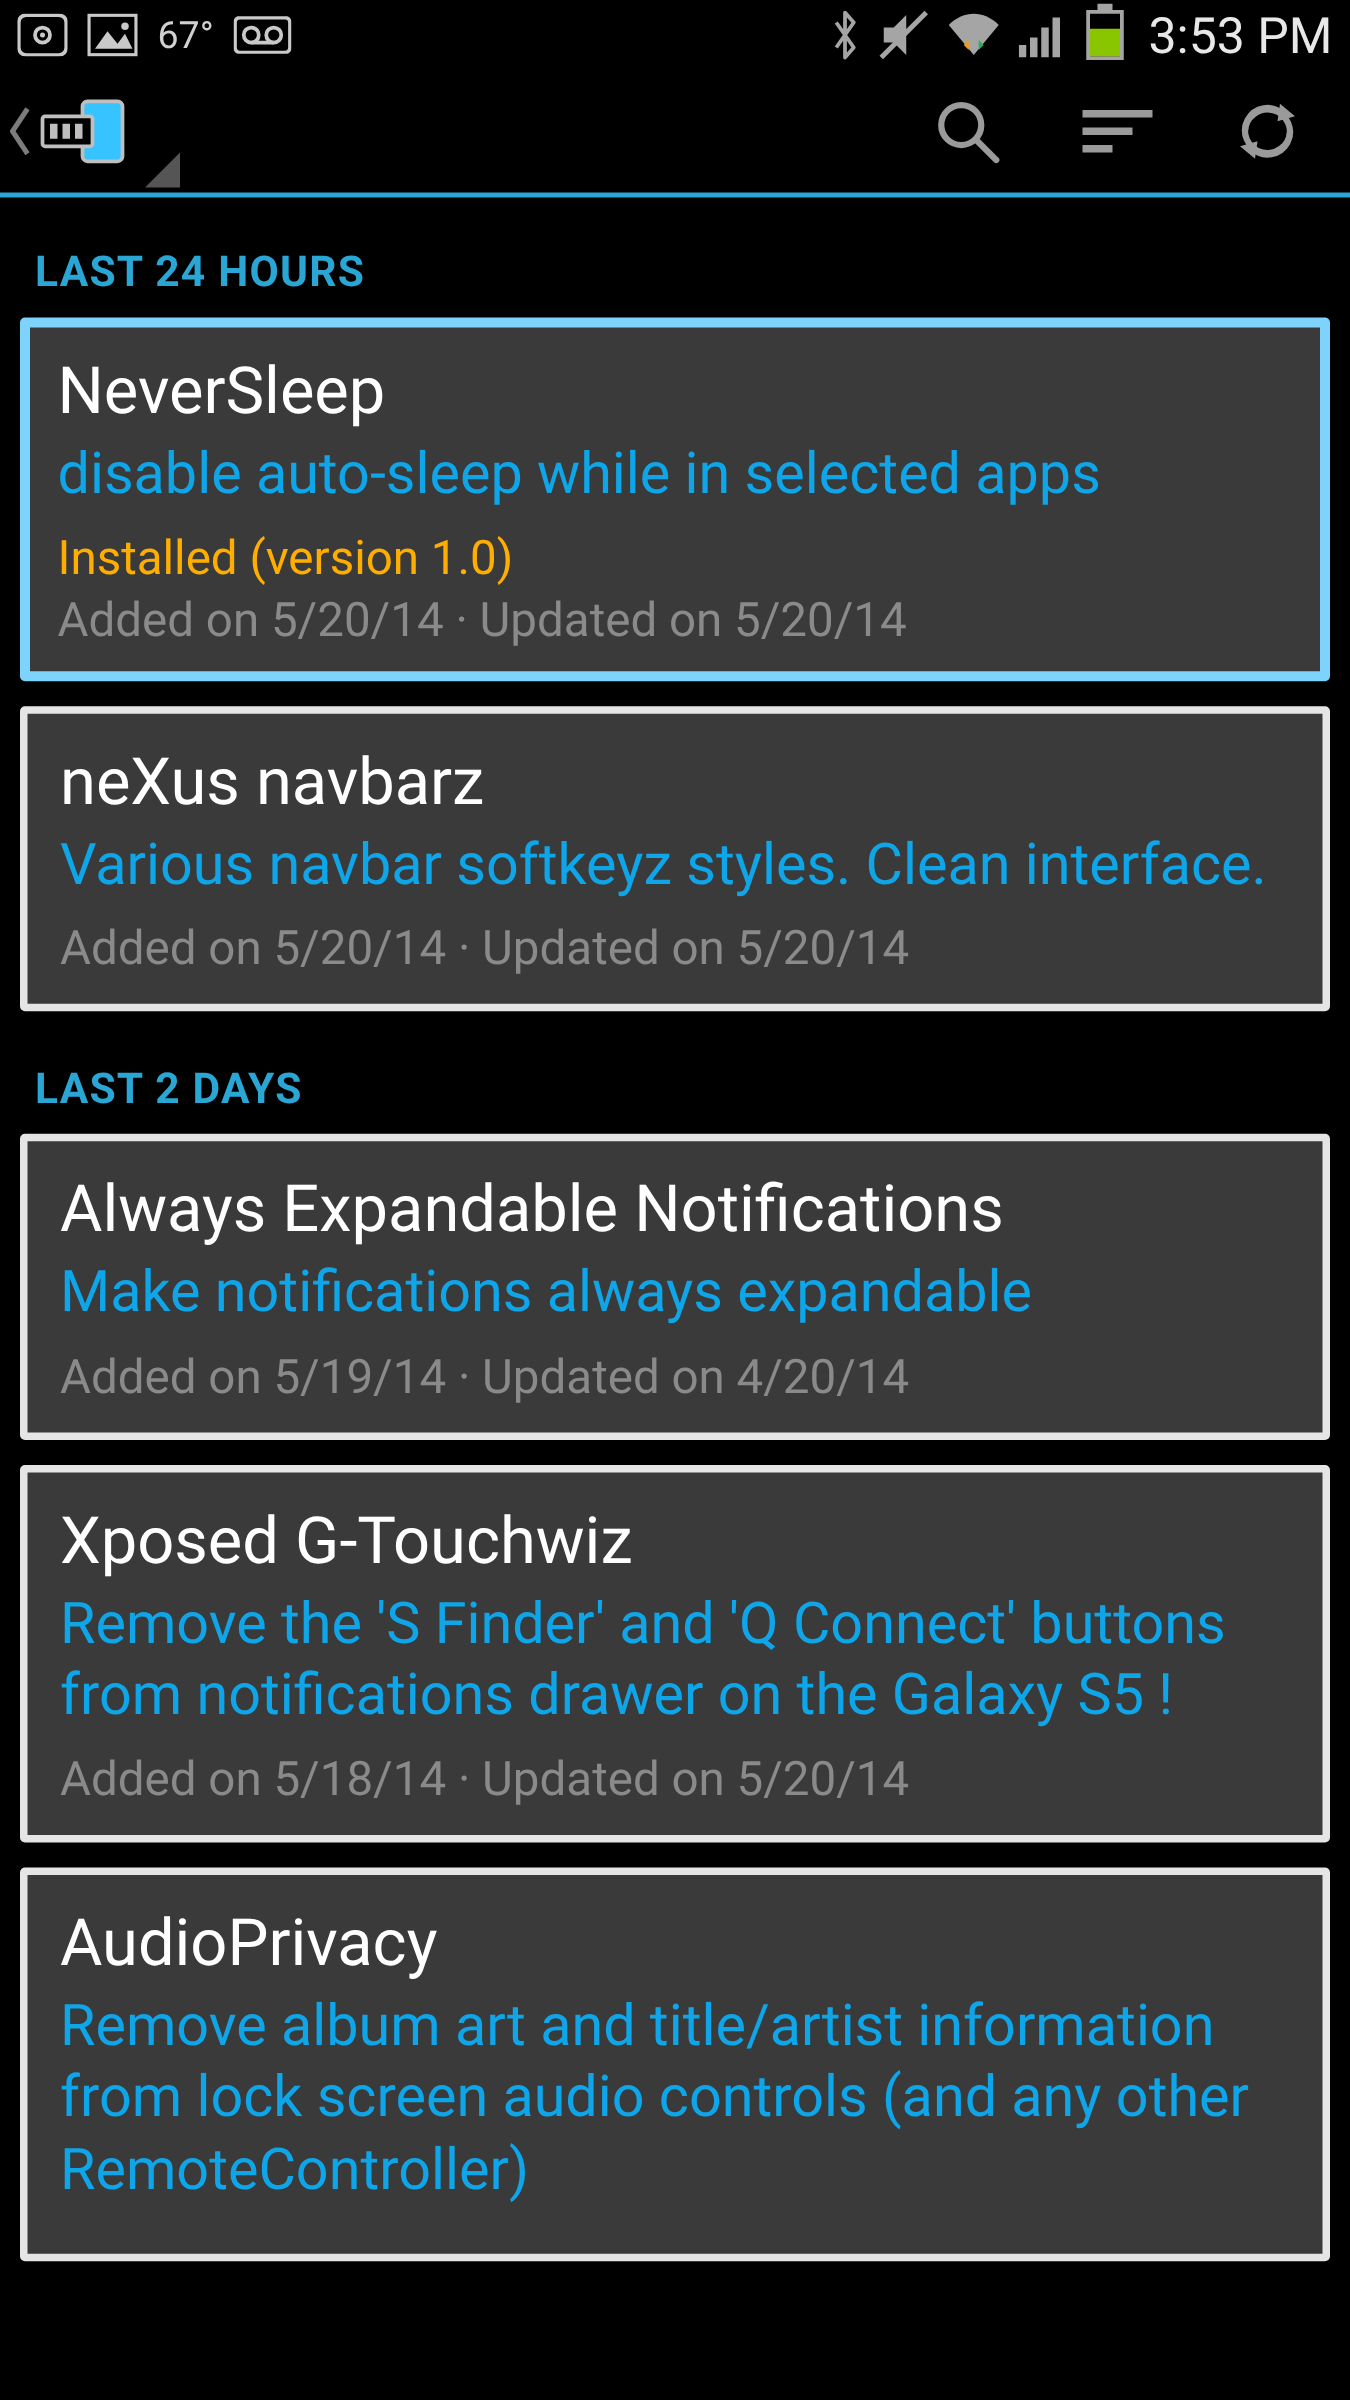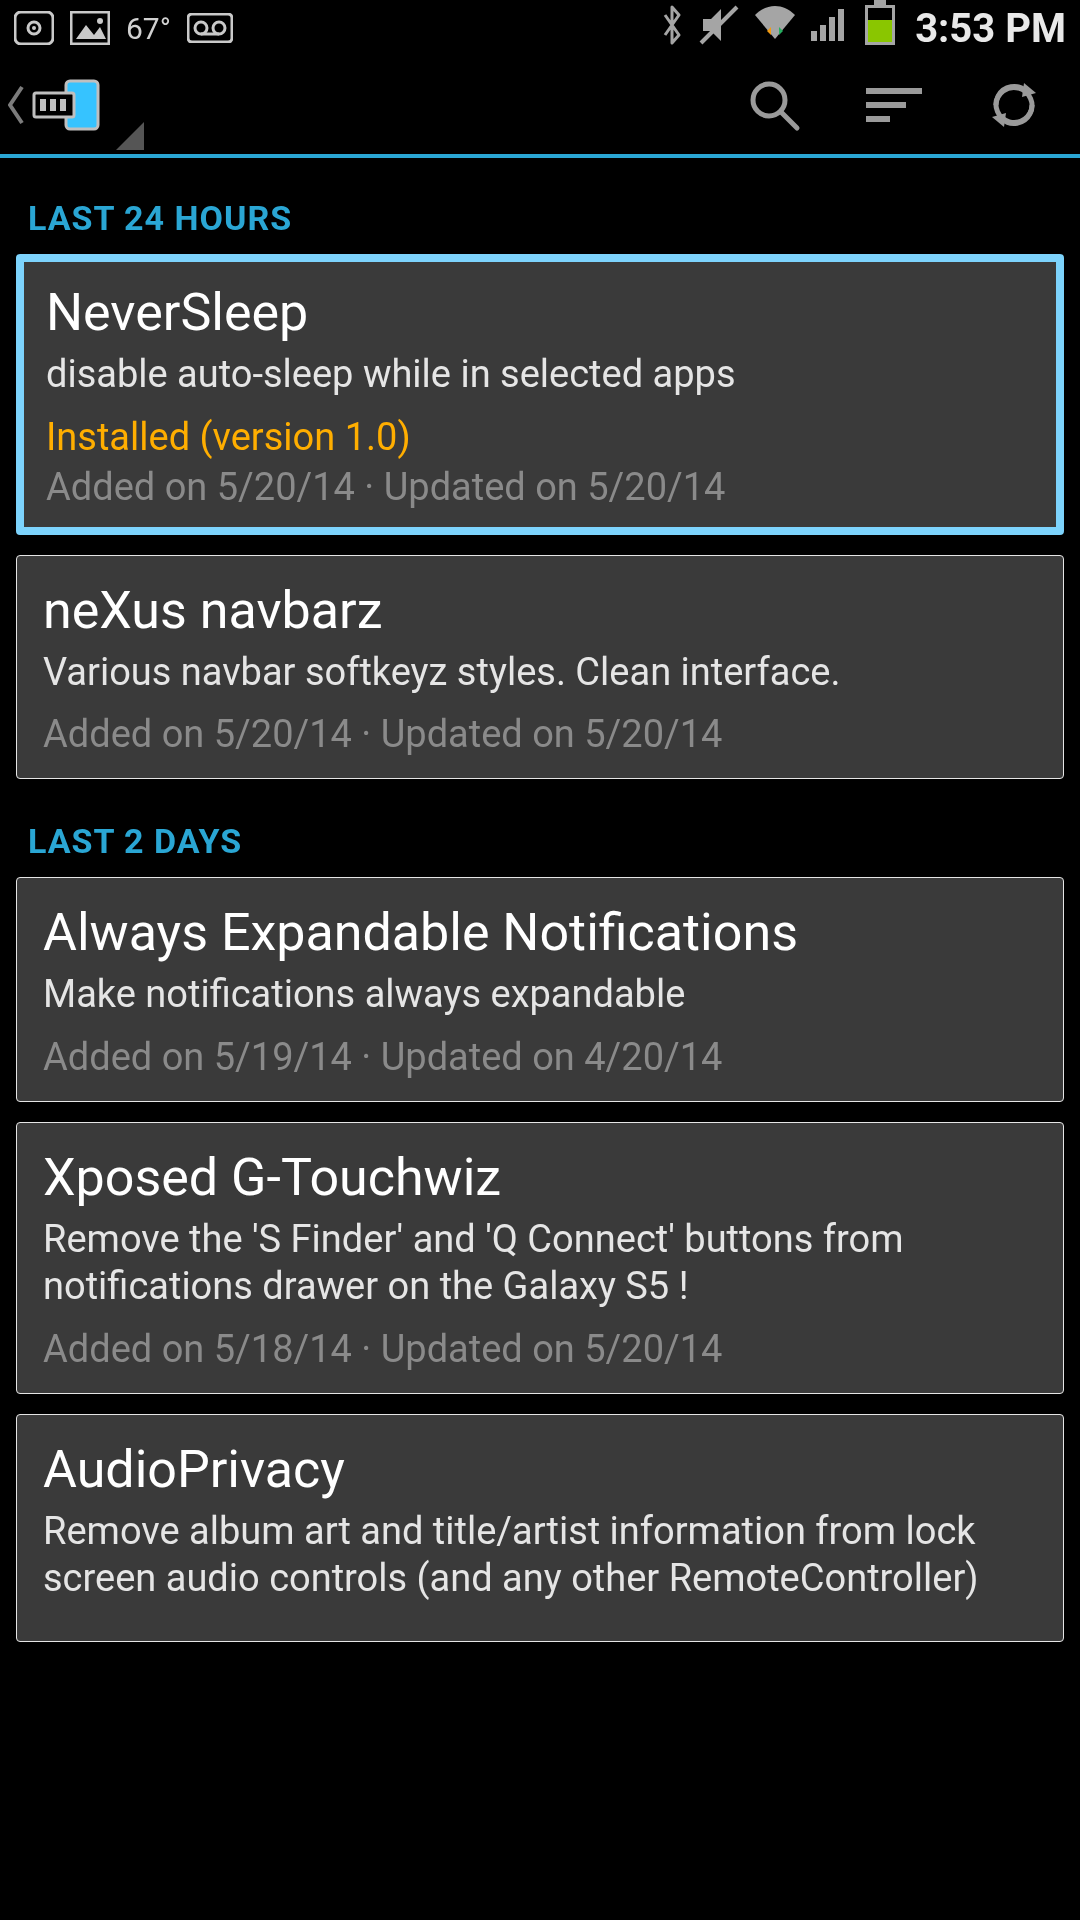--- a/index.html
+++ b/index.html
@@ -14,21 +14,21 @@
   
   .status-bar {
     height: 56px;
     display: flex;
     align-items: center;
     padding: 0 14px;
     font-size: 36px;
     color: #d0d0d0;
   }
   .status-left { display: flex; align-items: center; gap: 16px; }
-  .status-right { display: flex; gap: 14px; margin-left: auto; font-weight: bold; }
+  .status-right { display: flex; align-items: center; gap: 14px; margin-left: auto; }
   .status-bar svg { display: block; }
   .status-temp { font-size: 30px; color: #d0d0d0; letter-spacing: 0; }
   .status-time { font-size: 40px; color: #e8e8e8; margin-left: 6px; }
   
   .action-bar {
     height: 102px;
     display: flex;
     align-items: center;
     padding: 0 6px;
     position: relative;
@@ -77,38 +77,38 @@
   }
   .section-header {
     color: #2aa6d4;
     font-size: 34px;
     font-weight: 700;
     letter-spacing: 1px;
     padding: 22px 12px 16px 12px;
   }
   .card {
     background: #3a3a3a;
-    border: 1px solid #e5e5e5;
+    border: 6px solid #e5e5e5;
     border-radius: 4px;
     padding: 24px 8px 22px 26px;
     margin-bottom: 20px;
   }
   .card.highlight {
     border: 8px solid #7dd3fc;
     padding: 20px 22px 18px 22px;
   }
   .card-title {
     font-size: 52px;
     font-weight: 400;
     color: #fff;
     margin-bottom: 8px;
   }
   .card-desc {
-    font-size: 38px;
-    color: #e5e5e5;
+    font-size: 46px;
+    color: #0ea5e9;
     line-height: 1.25;
     margin-bottom: 16px;
   }
   .card-status {
     font-size: 38px;
     color: #ffae00;
     margin-bottom: 6px;
   }
   .card-meta {
     font-size: 38px;

